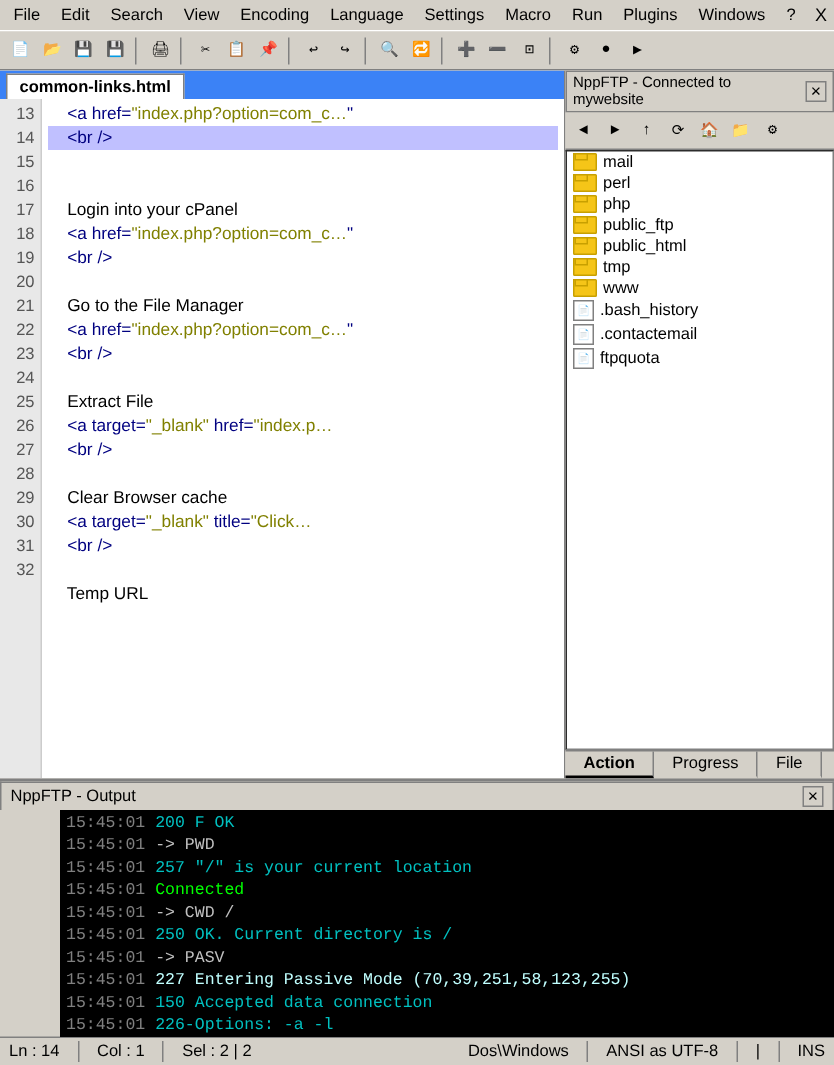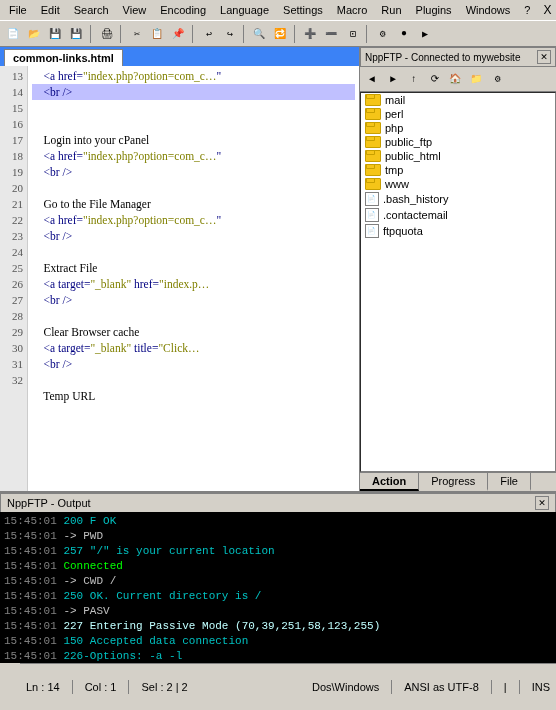--- a/index.html
+++ b/index.html
@@ -98,21 +98,21 @@
     .editor-tab.active {
       background: #fff;
       font-weight: bold;
     }
 
     
     .code-area {
       display: flex;
       flex: 1;
       overflow: hidden;
-      font-family: Liberation Serif, serif;
+      font-family: Liberation Sans, sans-serif;
       font-size: 11.5px;
     }
     .line-numbers {
       background: #e8e8e8;
       padding: 2px 4px;
       text-align: right;
       color: #555;
       font-size: 11px;
       line-height: 16px;
       user-select: none;
@@ -131,21 +131,21 @@
     .code-content::-webkit-scrollbar { width: 12px; height: 12px; }
     .code-content::-webkit-scrollbar-track { background: #f0f0f0; }
     .code-content::-webkit-scrollbar-thumb { background: #c0c0c0; border: 1px solid #808080; }
 
     .tag { color: #000080; }
     .attr-value { color: #808000; }
     .normal { color: #000; }
 
     
     .ftp-pane {
-      width: 196px;
+      width: 179px;
       display: flex;
       flex-direction: column;
       background: #d4d0c8;
       flex-shrink: 0;
     }
     .ftp-header {
       background: #d4d0c8;
       border: 1px solid #808080;
       padding: 2px 4px;
       display: flex;
@@ -276,43 +276,43 @@
     }
     .output-body {
       flex: 1;
       background: #000;
       color: #c0c0c0;
       font-family: 'Courier New', monospace;
       font-size: 11px;
       overflow-y: auto;
       padding: 2px 4px;
       line-height: 15px;
+      margin-left: 40px;
     }
     .output-body::-webkit-scrollbar { width: 12px; }
     .output-body::-webkit-scrollbar-track { background: #333; }
     .output-body::-webkit-scrollbar-thumb { background: #666; border: 1px solid #808080; }
 
     .log-time { color: #808080; }
     .log-ok { color: #00c0c0; }
     .log-connected { color: #00ff00; }
     .log-cmd { color: #c0c0c0; }
     .log-data { color: #c0ffff; }
 
     
     .status-bar {
       background: #d4d0c8;
       border-top: 1px solid #808080;
-      padding: 16px 6px;
+      padding: 2px 6px;
       display: flex;
       align-items: center;
       font-family: 'Segoe UI', sans-serif;
       font-size: 11px;
       gap: 12px;
       flex-shrink: 0;
-      margin-left: 20px;
     }
     .status-sep {
       border-left: 1px solid #808080;
       height: 14px;
     }
     .status-right {
       margin-left: auto;
       display: flex;
       gap: 12px;
       align-items: center;

